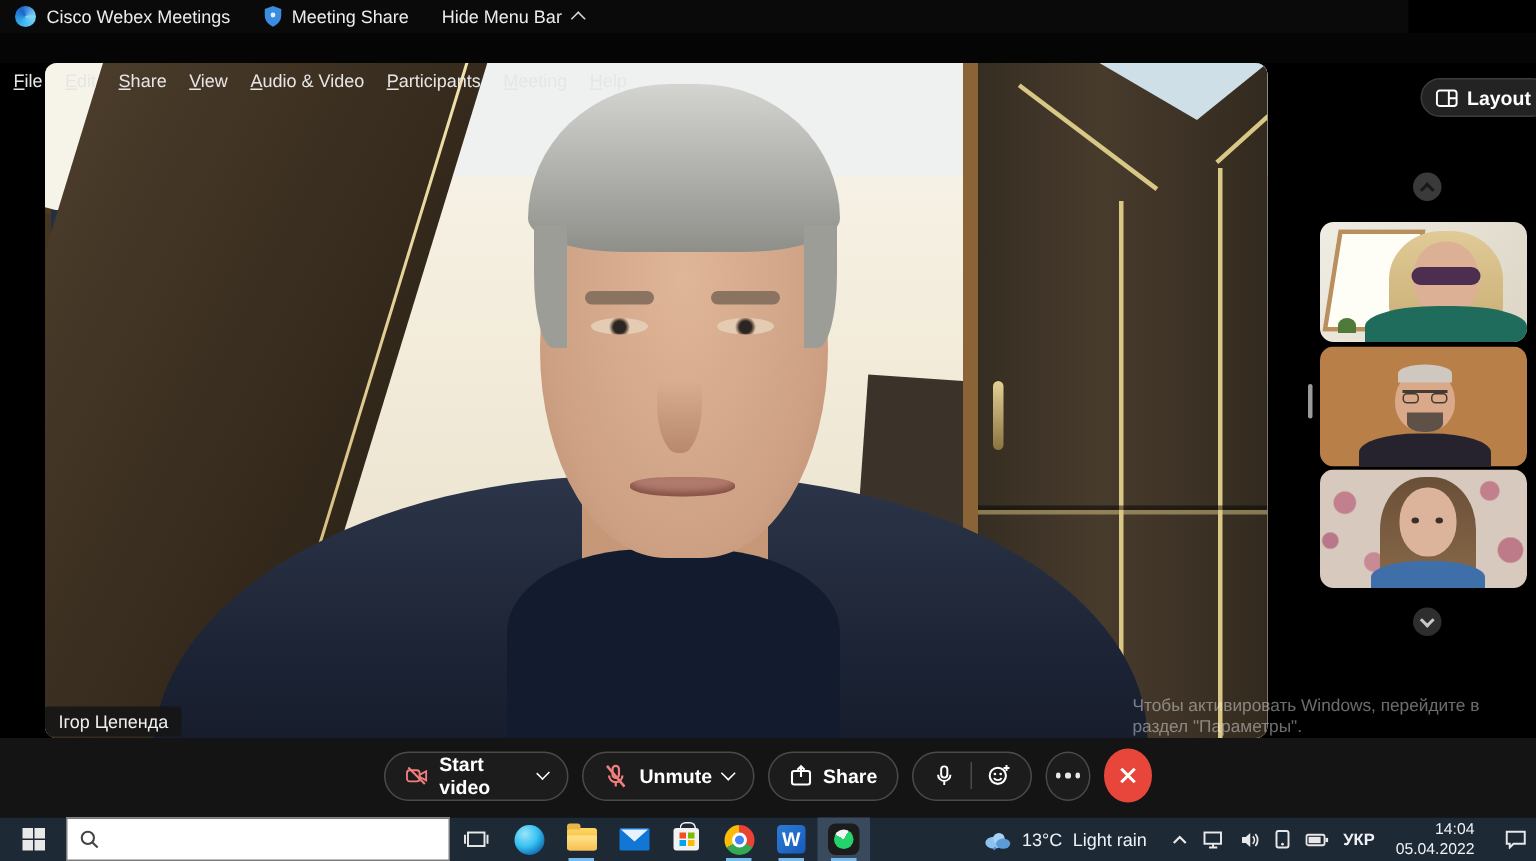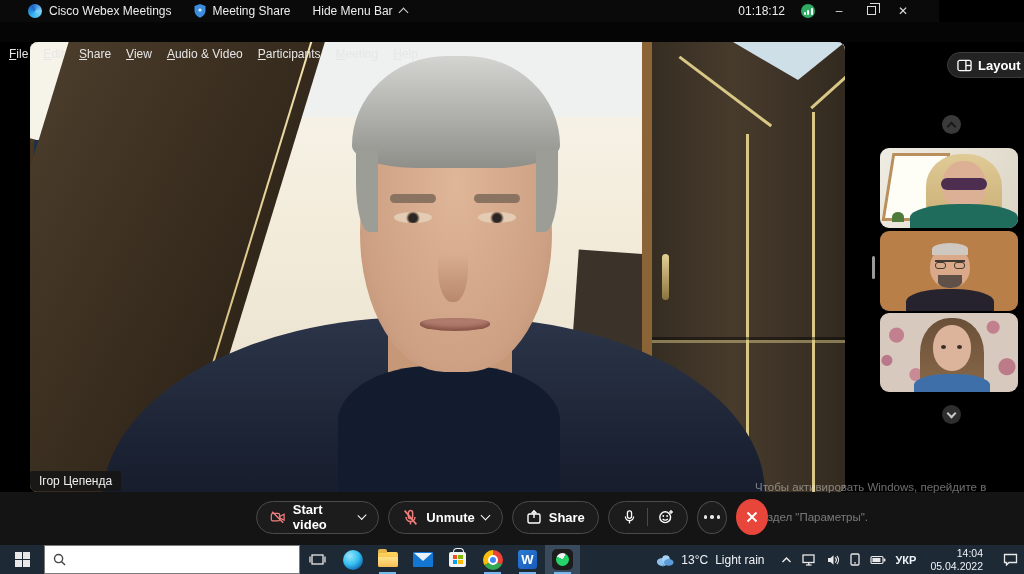--- a/index.html
+++ b/index.html
@@ -2,21 +2,21 @@
 <html><head>
 <meta charset="utf-8">
 <style>
   * { margin:0; padding:0; box-sizing:border-box; }
   html,body { width:1024px; height:574px; overflow:hidden; background:#000;
               font-family:"Liberation Sans", sans-serif; }
 
   
   #titlebar { position:absolute; left:0; top:0; width:939px; height:22px;
               background:#0a0a0a; display:flex; align-items:center; color:#ececec;
-              font-size:12px; padding:0 28px; z-index:10; }
+              font-size:12px; padding:0 10px; z-index:10; }
   .tb-group { display:flex; align-items:center; gap:7px; }
   .tb-sep { width:22px; }
   #webex-logo { width:14px; height:14px; border-radius:50%;
     background:conic-gradient(from 210deg,#35b3ef,#1b64c8,#7fd4f5,#35b3ef); }
   #titlebar .right { margin-left:auto; display:flex; align-items:center; gap:16px; }
   #conn-ind { width:14px; height:14px; border-radius:50%; background:#2fab63;
     display:flex; align-items:flex-end; justify-content:center; gap:1.5px; padding-bottom:3px; }
   #conn-ind i { display:block; width:2px; background:#fff; border-radius:1px; }
   .winbtn { color:#dcdcdc; width:16px; text-align:center; cursor:default; font-size:12px; }
   .restore-glyph { width:9px; height:9px; border:1.2px solid #dcdcdc; display:inline-block; position:relative; }
@@ -163,21 +163,21 @@
     background:#dcb49c; border-radius:48%; }
   .t3-face i { position:absolute; top:20px; width:5px; height:4px; border-radius:50%; background:#3a2e26; }
   .t3-face .el { left:8px; } .t3-face .er { left:24px; }
   .t3-top { position:absolute; left:34px; bottom:-6px; width:76px; height:24px;
     background:#3f6fa8; border-radius:45% 45% 0 0; }
 
   
   #watermark { position:absolute; left:755px; top:464px; z-index:4; color:rgba(255,255,255,.5);
     pointer-events:none; }
   #watermark .wm-title { font-size:17px; font-weight:400; }
-  #watermark .wm-line { font-size:11.5px; color:rgba(255,255,255,.42); line-height:1.25;margin-top:16px; }
+  #watermark .wm-line { font-size:11.5px; color:rgba(255,255,255,.42); line-height:1.25; }
 
   
   #controlbar { position:absolute; left:0; top:492px; width:1024px; height:53px; background:#141414; }
   #controls-main { position:absolute; left:50%; top:7px; transform:translateX(-50%);
     display:flex; align-items:center; gap:9px; z-index:5; }
   .pill { height:33px; border-radius:17px; border:1px solid #4a4a4a; background:#1c1c1c;
     display:flex; align-items:center; gap:7px; padding:0 13px; color:#fff;
     font-size:13px; font-weight:700; }
   .circle-btn { width:33px; height:33px; border-radius:50%; border:1px solid #4a4a4a;
     background:#1c1c1c; display:flex; align-items:center; justify-content:center; }
@@ -258,31 +258,20 @@
       <path d="M6 0 L11.5 2 V6.2 C11.5 10.4 8.4 12.6 6 13.8 C3.6 12.6 .5 10.4 .5 6.2 V2 Z" fill="#3b8de0"></path>
       <circle cx="6" cy="6" r="1.6" fill="#dff0ff"></circle>
     </svg>
     <span>Meeting Share</span>
   </div>
   <div class="tb-sep"></div>
   <div class="tb-group">
     <span>Hide Menu Bar</span>
     <span class="chev-up"></span>
   </div>
-  <div class="right">
-    <span>01:18:12</span>
-    <span id="conn-ind">
-      <i style="height:3px"></i>
-        <i style="height:5px"></i>
-        <i style="height:7px"></i>
-    </span>
-    <span class="winbtn">–</span>
-    <span class="winbtn"><span class="restore-glyph"></span></span>
-    <span class="winbtn">✕</span>
-  </div>
 </div>
 
 <div id="menubar">
   <span class="menu-item">File</span>
   <span class="menu-item">Edit</span>
   <span class="menu-item">Share</span>
   <span class="menu-item">View</span>
   <span class="menu-item">Audio &amp; Video</span>
   <span class="menu-item">Participants</span>
   <span class="menu-item">Meeting</span>

